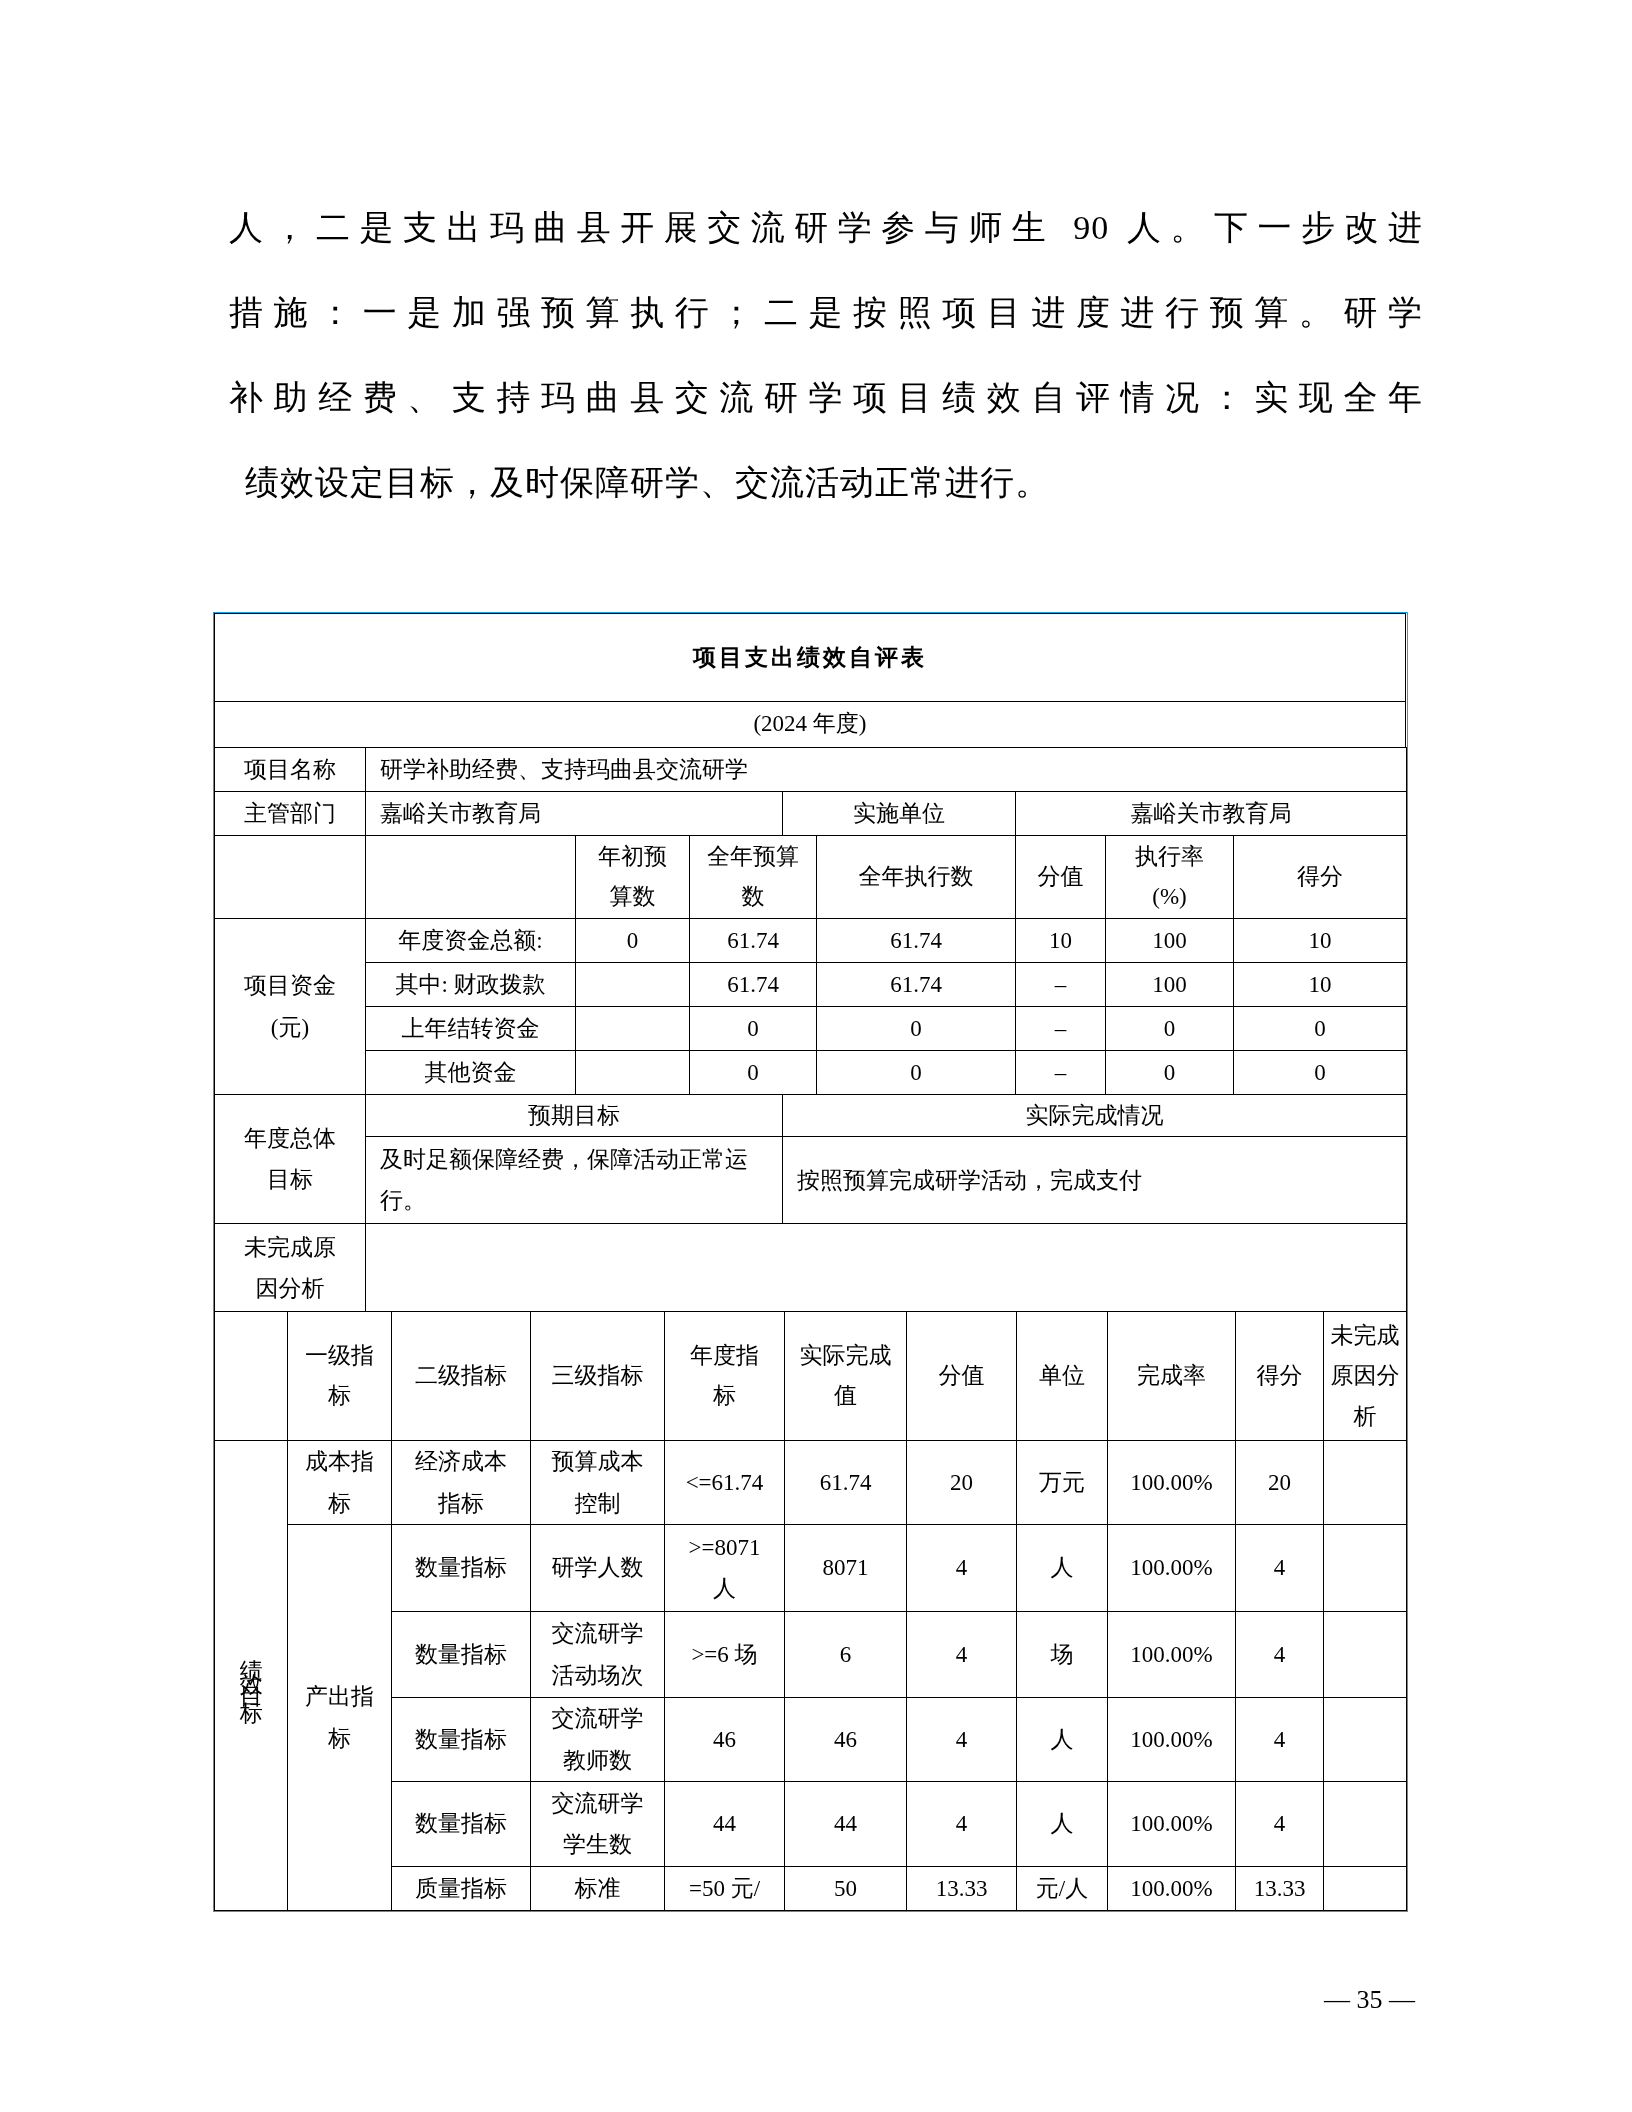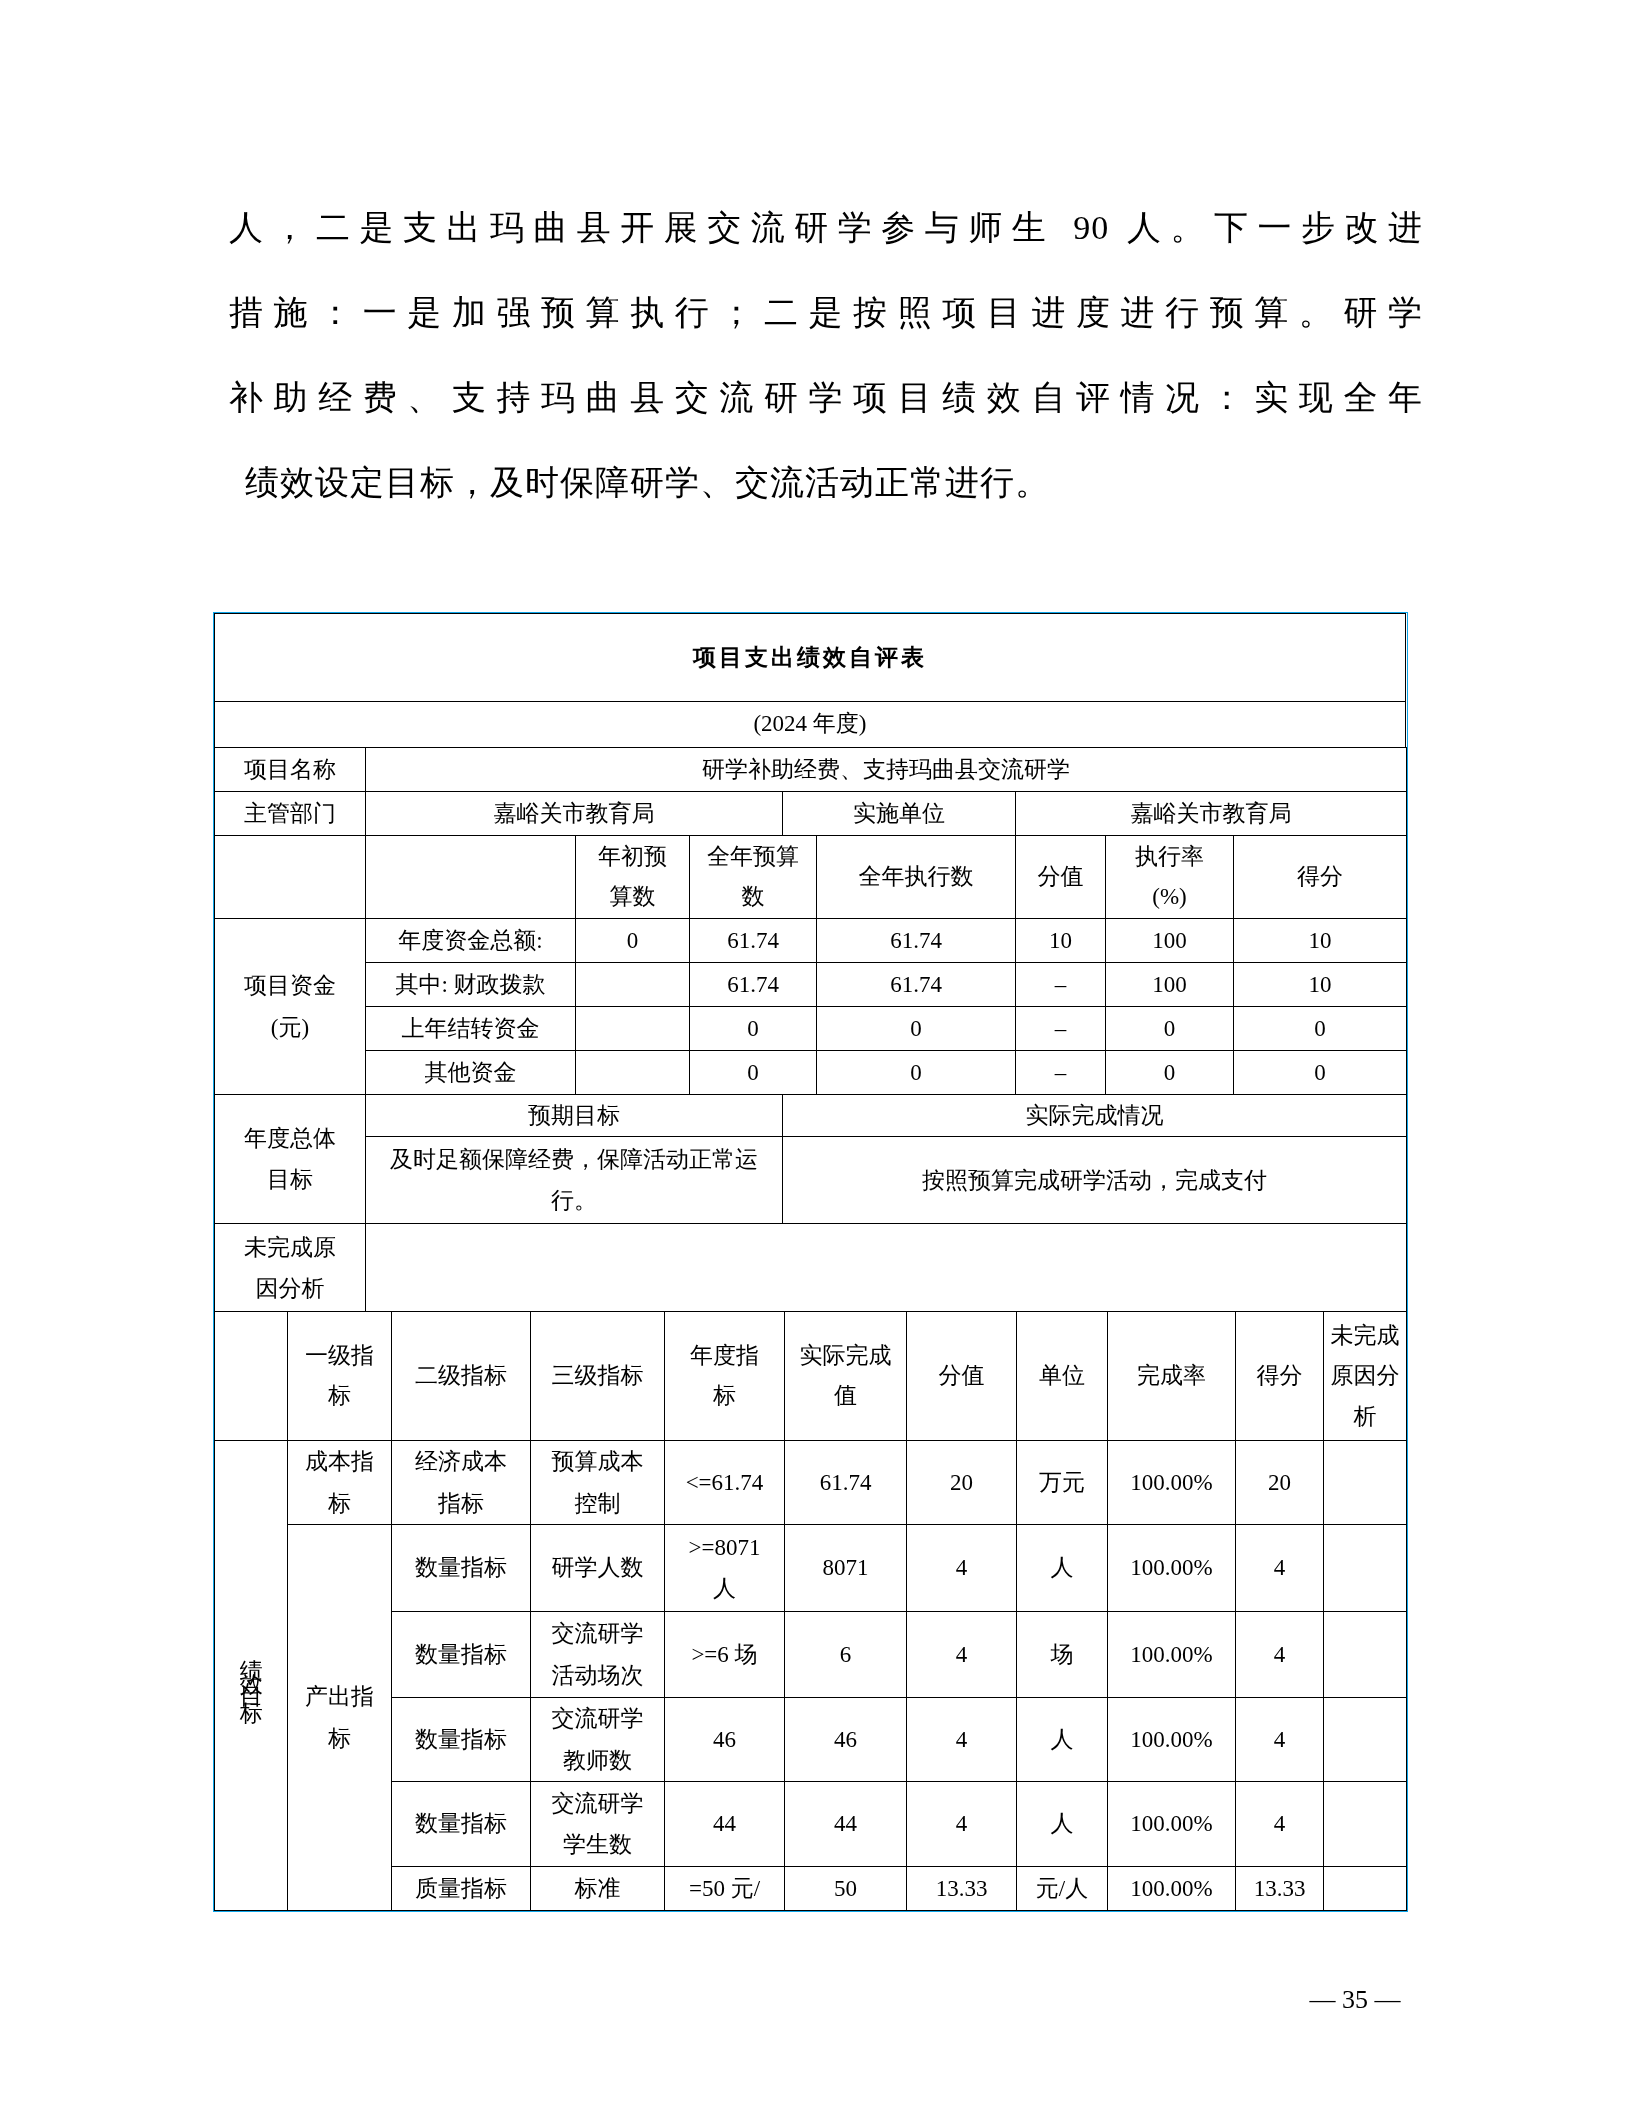--- a/index.html
+++ b/index.html
@@ -33,40 +33,40 @@
   }
   table.tbl:first-child{margin-top:0;}
   .tbl td{
     border:1.4px solid #000;
     text-align:center;vertical-align:middle;
     font-size:23px;line-height:1.8;
     white-space:pre-line;
     padding:0 2px;
     overflow:hidden;
   }
-  .tbl td.left{text-align:center;padding:0 14px;}
+  .tbl td.left{text-align:left;padding:0 14px;}
   .title-cell{
     font-size:57px;font-weight:bold;letter-spacing:3px;
     line-height:1.3 !important;
   }
   .sub-cell{font-size:22px;line-height:1.4 !important;}
   .vert{
     writing-mode:vertical-rl;text-orientation:upright;
     letter-spacing:14px;display:inline-block;line-height:1.1;
   }
   
   .h87 td{height:87px;} .h45 td{height:45px;margin-left:26px;} .h43 td{height:43px;}
   .h82 td{height:82px;} .h41 td{height:41px;} .h86 td{height:86px;}
   .h128 td{height:128px;} .h85 td{height:85px;} .h83 td{height:83px;}
   .h84 td{height:84px;}
   .hrow td{line-height:1.75;}
   
   .pagenum{
     position:absolute;left:1295px;top:1985px;width:120px;
-    text-align:center;font-size:26px;
+    text-align:right;font-size:26px;
     font-family:"Liberation Serif","DejaVu Serif",serif;
   }
 </style>
 </head>
 <body>
 
 <div class="page">
 
   <div class="para">
     <div class="pline">人，二是支出玛曲县开展交流研学参与师生 90 人。下一步改进</div>

